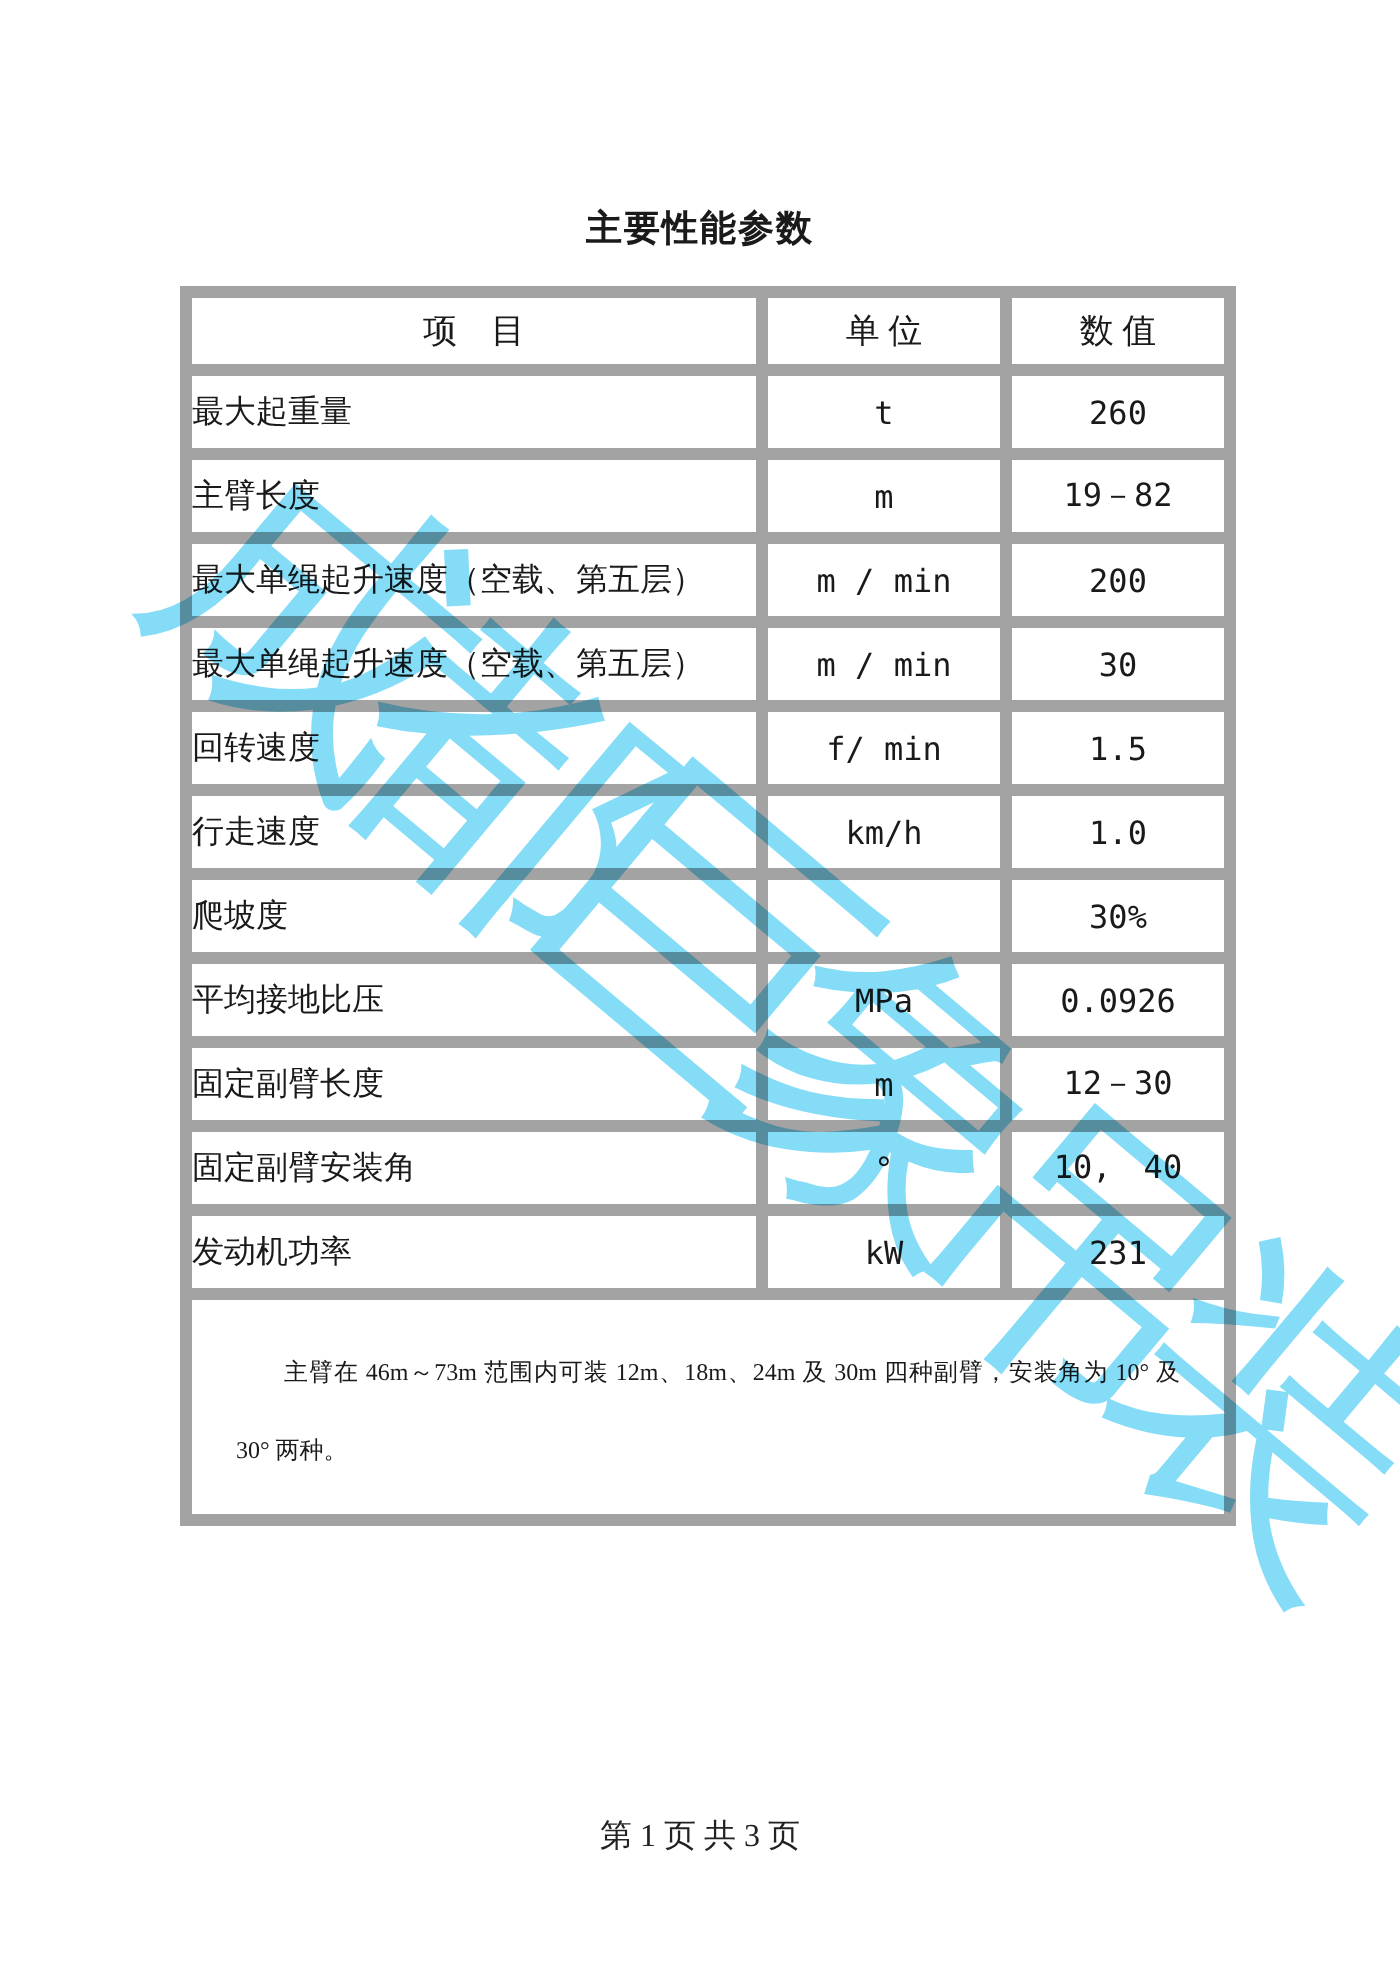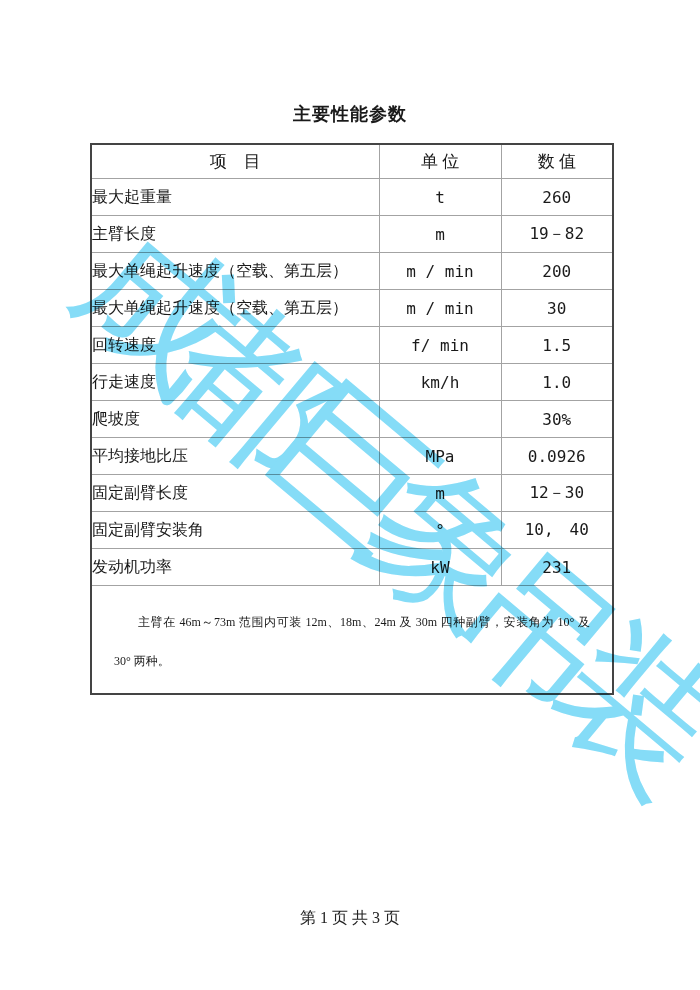--- a/index.html
+++ b/index.html
@@ -28,21 +28,21 @@
   .spec-table {
     position: absolute;
     left: 90px;
     top: 143px;
     width: 522px;
     border-collapse: collapse;
     table-layout: fixed;
     border: 2px solid #444444;
   }
   .spec-table td, .spec-table th {
-    border: 1px solid #a3a3a3;
+    border: 6px solid #a3a3a3;
     font-weight: normal;
     padding: 0;
     overflow: hidden;
   }
   .spec-table th {
     height: 33px;
     font-size: 17px;
     text-align: center;
     vertical-align: middle;
   }

